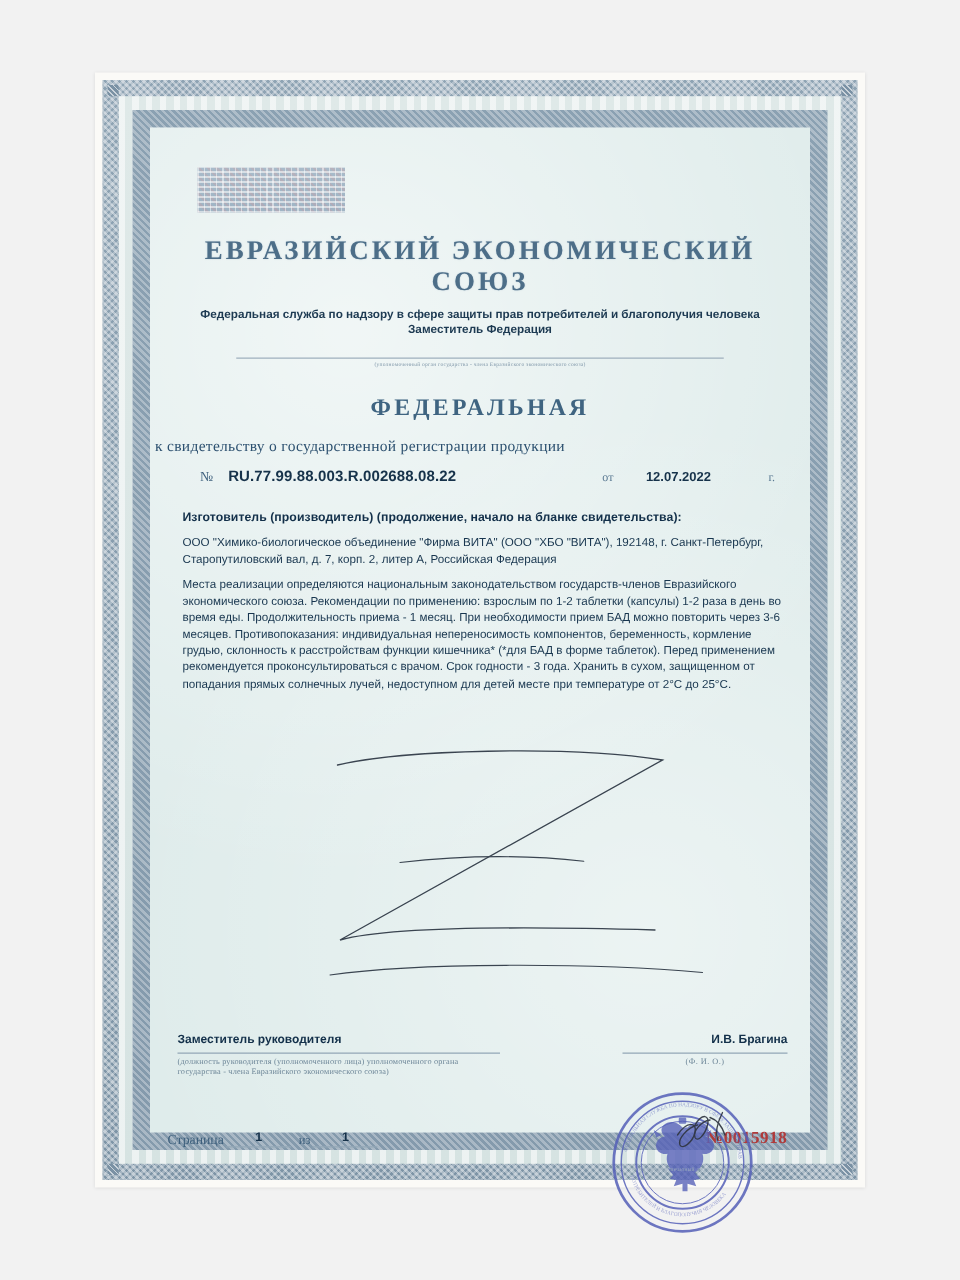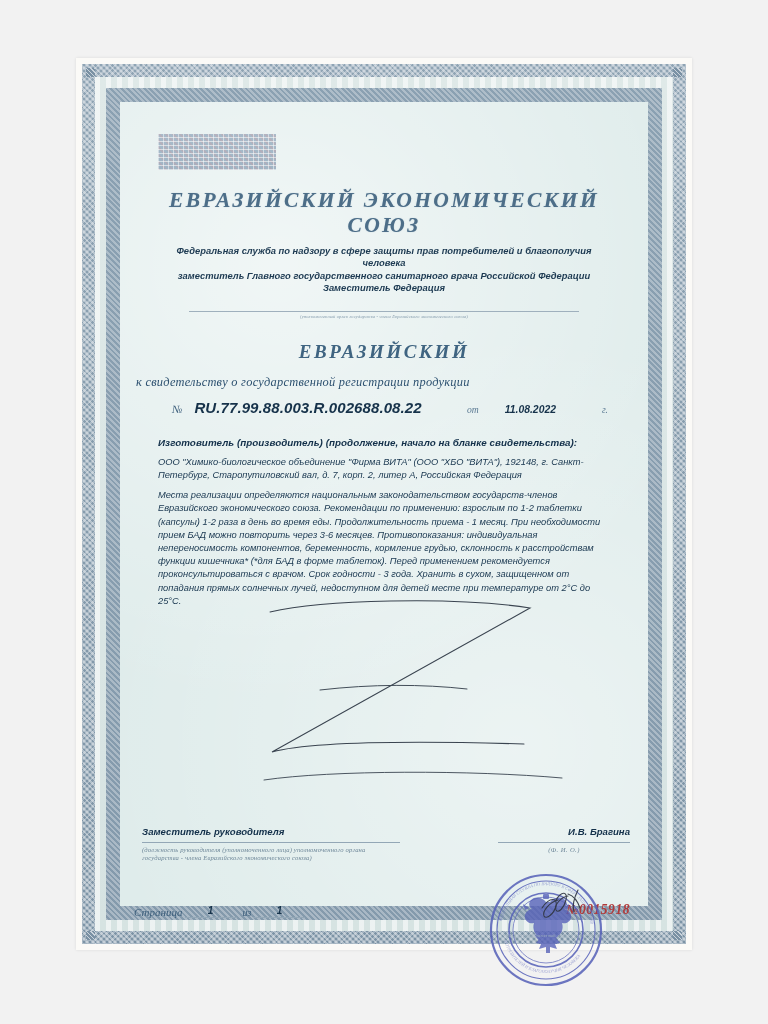--- a/index.html
+++ b/index.html
@@ -94,24 +94,23 @@
       #7a91a4;
   }
 
   
   #content {
     position: absolute;
     left: 0;
     top: 0;
     right: 0;
     bottom: 0;
-    padding: 0 16px;
+    padding: 0 4px;
     box-sizing: border-box;
     color: #16324a;
-    font-style: italic;
   }
 
   
   #security-patch {
     position: absolute;
     left: 38px;
     top: 32px;
     width: 118px;
     height: 36px;
     background:
@@ -191,21 +190,21 @@
     padding: 0 24px 0 36px;
     font-size: 10.2px;
   }
   .num-label {
     font-family: "Liberation Serif", serif;
     font-size: 11px;
     color: #3d5f7c;
   }
   .num-value {
     margin-left: 12px;
-    font-size: 15px;
+    font-size: 12px;
     font-weight: bold;
     color: #16324a;
     letter-spacing: 0.1px;
   }
   .num-ot {
     margin-left: auto;
     font-family: "Liberation Serif", serif;
     font-size: 9.6px;
     color: #5b7territory;
     color: #5b7a93;
@@ -398,35 +397,34 @@
     <div id="field">
 
       <div id="content">
 
         <div id="security-patch"></div>
 
         <div class="eaeu-title">ЕВРАЗИЙСКИЙ ЭКОНОМИЧЕСКИЙ СОЮЗ</div>
 
         <div class="agency">
           <div>Федеральная служба по надзору в сфере защиты прав потребителей и благополучия человека</div>
-          <div>заместитель Главного государственного санитарного врача Российской Федерации</div>
           <div>Заместитель Федерация</div>
         </div>
 
         <div class="rule-thin"></div>
         <div class="caption-micro">(уполномоченный орган государства - члена Евразийского экономического союза)</div>
 
-        <div class="doc-title">ЕВРАЗИЙСКИЙ</div>
+        <div class="doc-title">ФЕДЕРАЛЬНАЯ</div>
         <div class="doc-subtitle">к свидетельству о государственной регистрации продукции</div>
 
         <div class="num-row">
           <span class="num-label">№</span>
           <span class="num-value">RU.77.99.88.003.R.002688.08.22</span>
           <span class="num-ot">от</span>
-          <span class="num-date">11.08.2022</span>
+          <span class="num-date">12.07.2022</span>
           <span class="num-g">г.</span>
         </div>
 
         <div class="section">
           <div class="section-head">Изготовитель (производитель) (продолжение, начало на бланке свидетельства):</div>
           <div class="section-body">ООО "Химико-биологическое объединение "Фирма ВИТА" (ООО "ХБО "ВИТА"), 192148, г. Санкт-Петербург, Старопутиловский вал, д. 7, корп. 2, литер А, Российская Федерация</div>
         </div>
 
         <div class="section">
           <div class="section-body wide">Места реализации определяются национальным законодательством государств-членов Евразийского экономического союза. Рекомендации по применению: взрослым по 1-2 таблетки (капсулы) 1-2 раза в день во время еды. Продолжительность приема - 1 месяц. При необходимости прием БАД можно повторить через 3-6 месяцев. Противопоказания: индивидуальная непереносимость компонентов, беременность, кормление грудью, склонность к расстройствам функции кишечника* (*для БАД в форме таблеток). Перед применением рекомендуется проконсультироваться с врачом. Срок годности - 3 года. Хранить в сухом, защищенном от попадания прямых солнечных лучей, недоступном для детей месте при температуре от 2°C до 25°C.</div>

